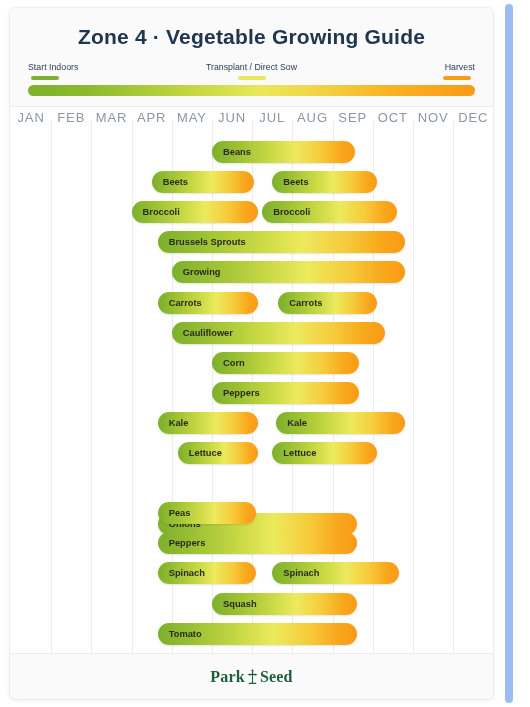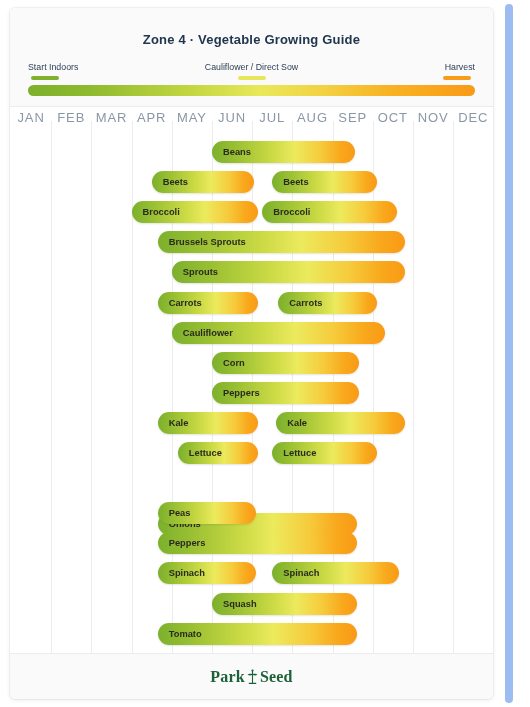--- a/index.html
+++ b/index.html
@@ -23,23 +23,23 @@
   }
 
   
   .header {
     position: absolute; left: 0; top: 0;
     width: 483px; height: 99px;
     background: #fafafa;
     border-bottom: 1px solid #ececec;
   }
   .title {
-    position: absolute; left: 0; top: 24px; width: 483px;
+    position: absolute; left: 0; top: 17px; width: 483px;
     text-align: center;
-    font-size: 13px; font-weight: bold;
+    font-size: 21px; font-weight: bold;
     color: #20364f; letter-spacing: .2px;
   }
   .legend-labels {
     position: absolute; left: 18px; top: 54px; width: 447px; height: 14px;
   }
   .legend-lab {
     position: absolute; top: 0;
     font-size: 8.8px; color: #2c3e54; white-space: nowrap;
   }
   .legend-lab.l1 { left: 0; }
@@ -126,21 +126,21 @@
 
 <div id="root">
 
   <div class="card">
 
     <div class="header">
       <div class="title">Zone 4 · Vegetable Growing Guide</div>
 
       <div class="legend-labels">
         <span class="legend-lab l1">Start Indoors</span>
-        <span class="legend-lab l2">Cauliflower / Direct Sow</span>
+        <span class="legend-lab l2">Transplant / Direct Sow</span>
         <span class="legend-lab l3">Harvest</span>
         <span class="legend-dash d1"></span>
         <span class="legend-dash d2"></span>
         <span class="legend-dash d3"></span>
       </div>
 
       <div class="legend-bar"></div>
     </div>
 
     <div class="months" id="months">
@@ -192,21 +192,21 @@
             <span class="bar-label">Broccoli</span>
           </div>
         </div>
         <div class="row" style="top: 102.3px;">
           <div class="bar" style="left: 147.73px; width: 247.23px;">
             <span class="bar-label">Brussels Sprouts</span>
           </div>
         </div>
         <div class="row" style="top: 132.4px;">
           <div class="bar" style="left: 161.8px; width: 233.16px;">
-            <span class="bar-label">Sprouts</span>
+            <span class="bar-label">Growing</span>
           </div>
         </div>
         <div class="row" style="top: 162.5px;">
           <div class="bar" style="left: 147.73px; width: 100.5px;">
             <span class="bar-label">Carrots</span>
           </div>
           <div class="bar" style="left: 268.33px; width: 98.49px;">
             <span class="bar-label">Carrots</span>
           </div>
         </div>

